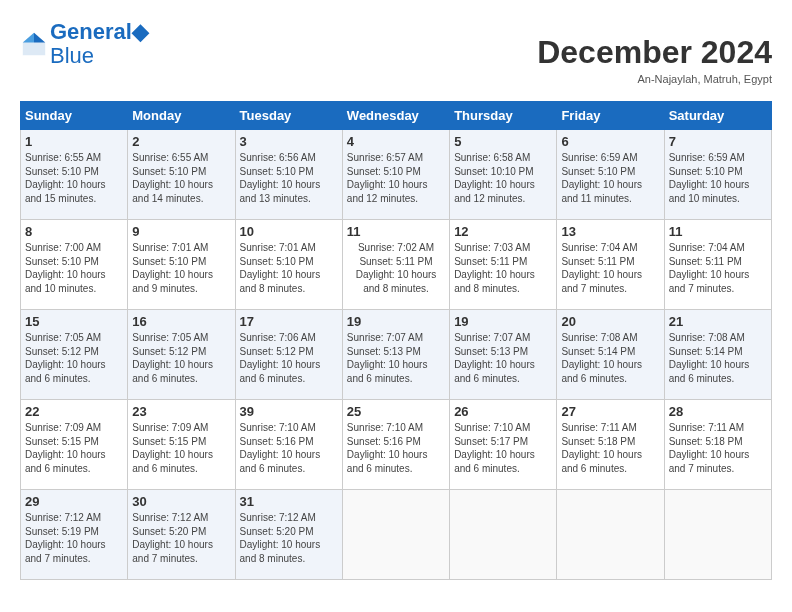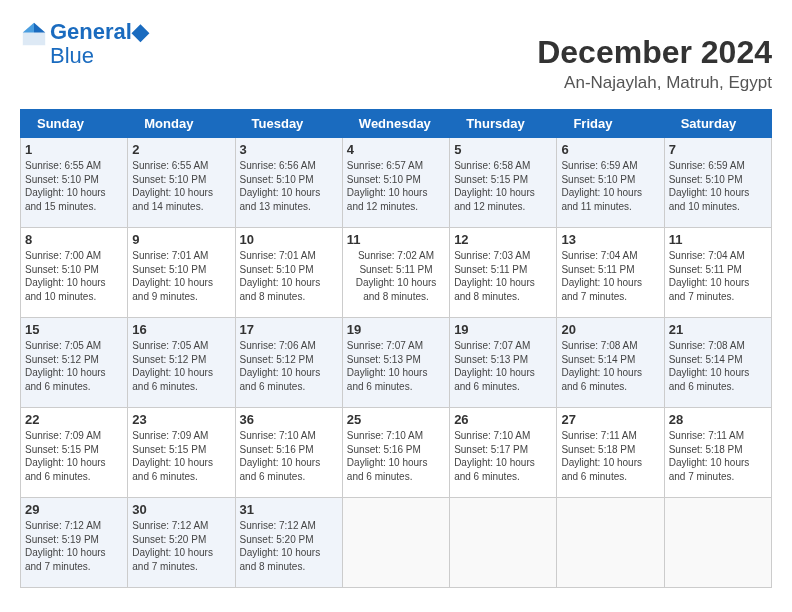--- a/index.html
+++ b/index.html
@@ -11,20 +11,21 @@
       padding: 20px;
     }
     .header {
       display: flex;
       justify-content: space-between;
       align-items: flex-start;
       margin-bottom: 16px;
     }
     .logo {
       display: flex;
+      align-items: center;
     }
     .logo-text {
       font-size: 22px;
       font-weight: bold;
       color: #333;
       line-height: 1.1;
     }
     .logo-text span {
       color: #1a6bbf;
     }
@@ -36,37 +37,37 @@
     .title-block {
       text-align: right;
       margin-top: 14px;
     }
     .month-title {
       font-size: 32px;
       font-weight: bold;
       color: #333;
     }
     .location {
-      font-size: 17px;
+      font-size: 11px;
       color: #555;
       margin-top: 2px;
     }
     table {
       width: 100%;
       border-collapse: collapse;
       table-layout: fixed;
     }
     thead tr {
       background-color: #1a6bbf;
     }
     thead th {
       color: #fff;
       font-size: 13px;
       font-weight: bold;
-      padding: 6px 16px;
+      padding: 6px 4px;
       text-align: left;
       border: 1px solid #1a6bbf;
     }
     tbody tr {
       vertical-align: top;
     }
     tbody tr:nth-child(odd) {
       background-color: #f0f4fa;
     }
     tbody tr:nth-child(even) {
@@ -154,21 +155,21 @@
         <td>
           <span class="day-num">4</span>
           <div class="day-info" style="white-space: pre-line;">Sunrise: 6:57 AM
 Sunset: 5:10 PM
 Daylight: 10 hours
 and 12 minutes.</div>
         </td>
         <td>
           <span class="day-num">5</span>
           <div class="day-info" style="white-space: pre-line;">Sunrise: 6:58 AM
-Sunset: 5:15 PM
+Sunset: 10:10 PM
 Daylight: 10 hours
 and 12 minutes.</div>
         </td>
         <td>
           <span class="day-num">6</span>
           <div class="day-info" style="white-space: pre-line;">Sunrise: 6:59 AM
 Sunset: 5:10 PM
 Daylight: 10 hours
 and 11 minutes.</div>
         </td>
@@ -291,21 +292,21 @@
 and 6 minutes.</div>
         </td>
         <td>
           <span class="day-num">23</span>
           <div class="day-info" style="white-space: pre-line;">Sunrise: 7:09 AM
 Sunset: 5:15 PM
 Daylight: 10 hours
 and 6 minutes.</div>
         </td>
         <td>
-          <span class="day-num">36</span>
+          <span class="day-num">39</span>
           <div class="day-info" style="white-space: pre-line;">Sunrise: 7:10 AM
 Sunset: 5:16 PM
 Daylight: 10 hours
 and 6 minutes.</div>
         </td>
         <td>
           <span class="day-num">25</span>
           <div class="day-info" style="white-space: pre-line;">Sunrise: 7:10 AM
 Sunset: 5:16 PM
 Daylight: 10 hours

